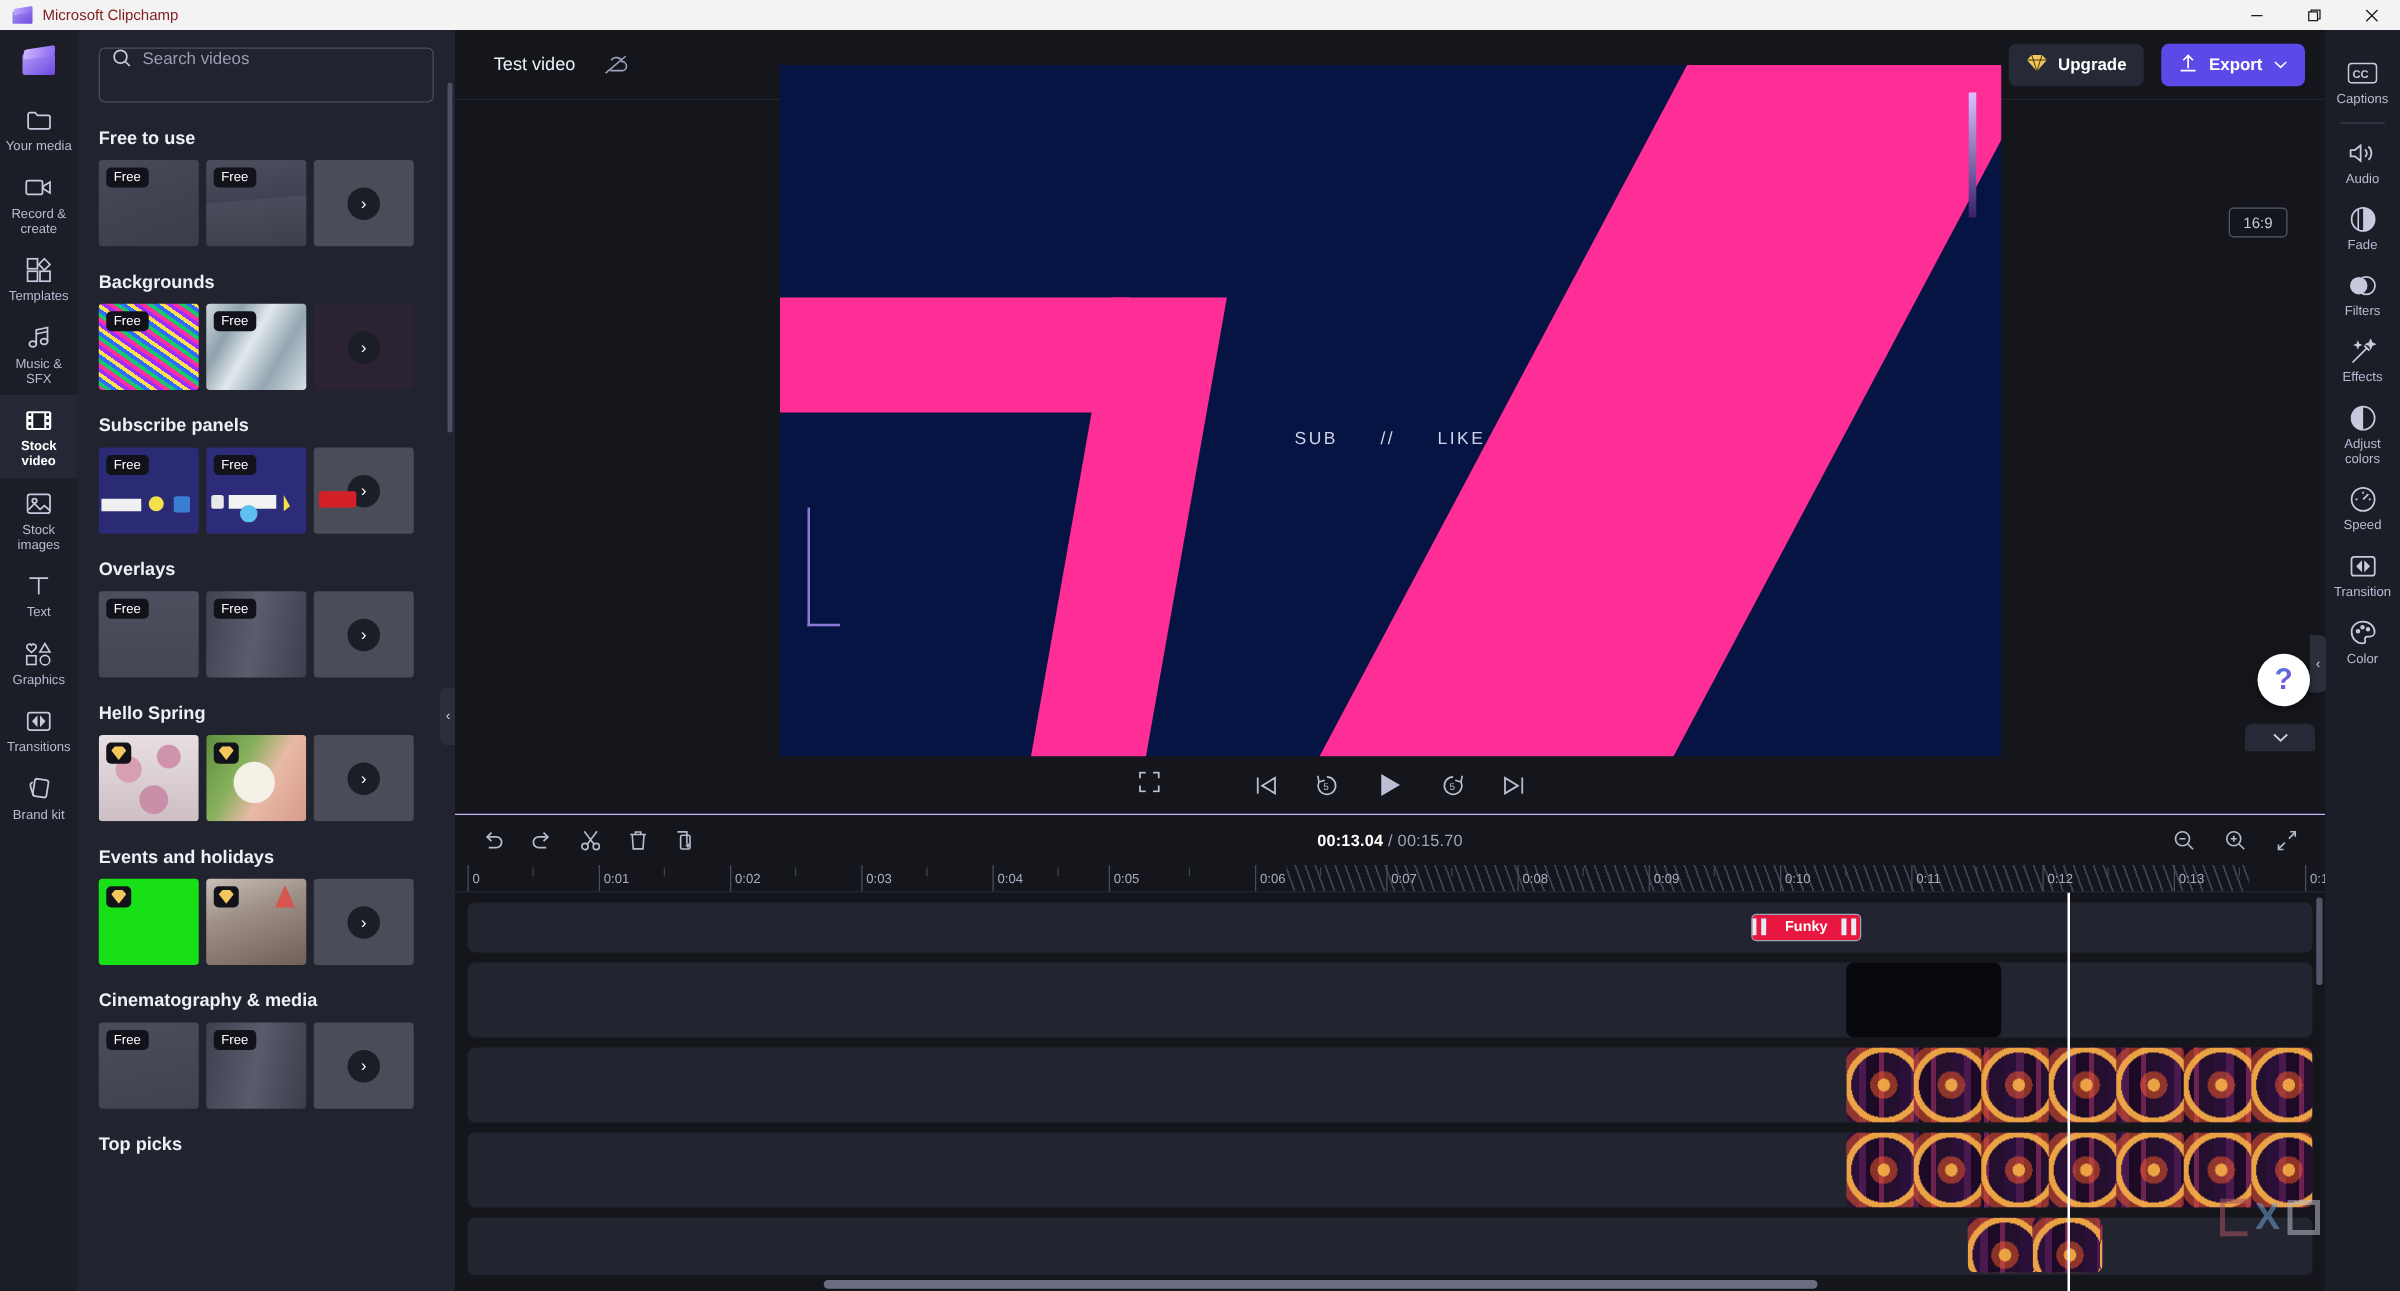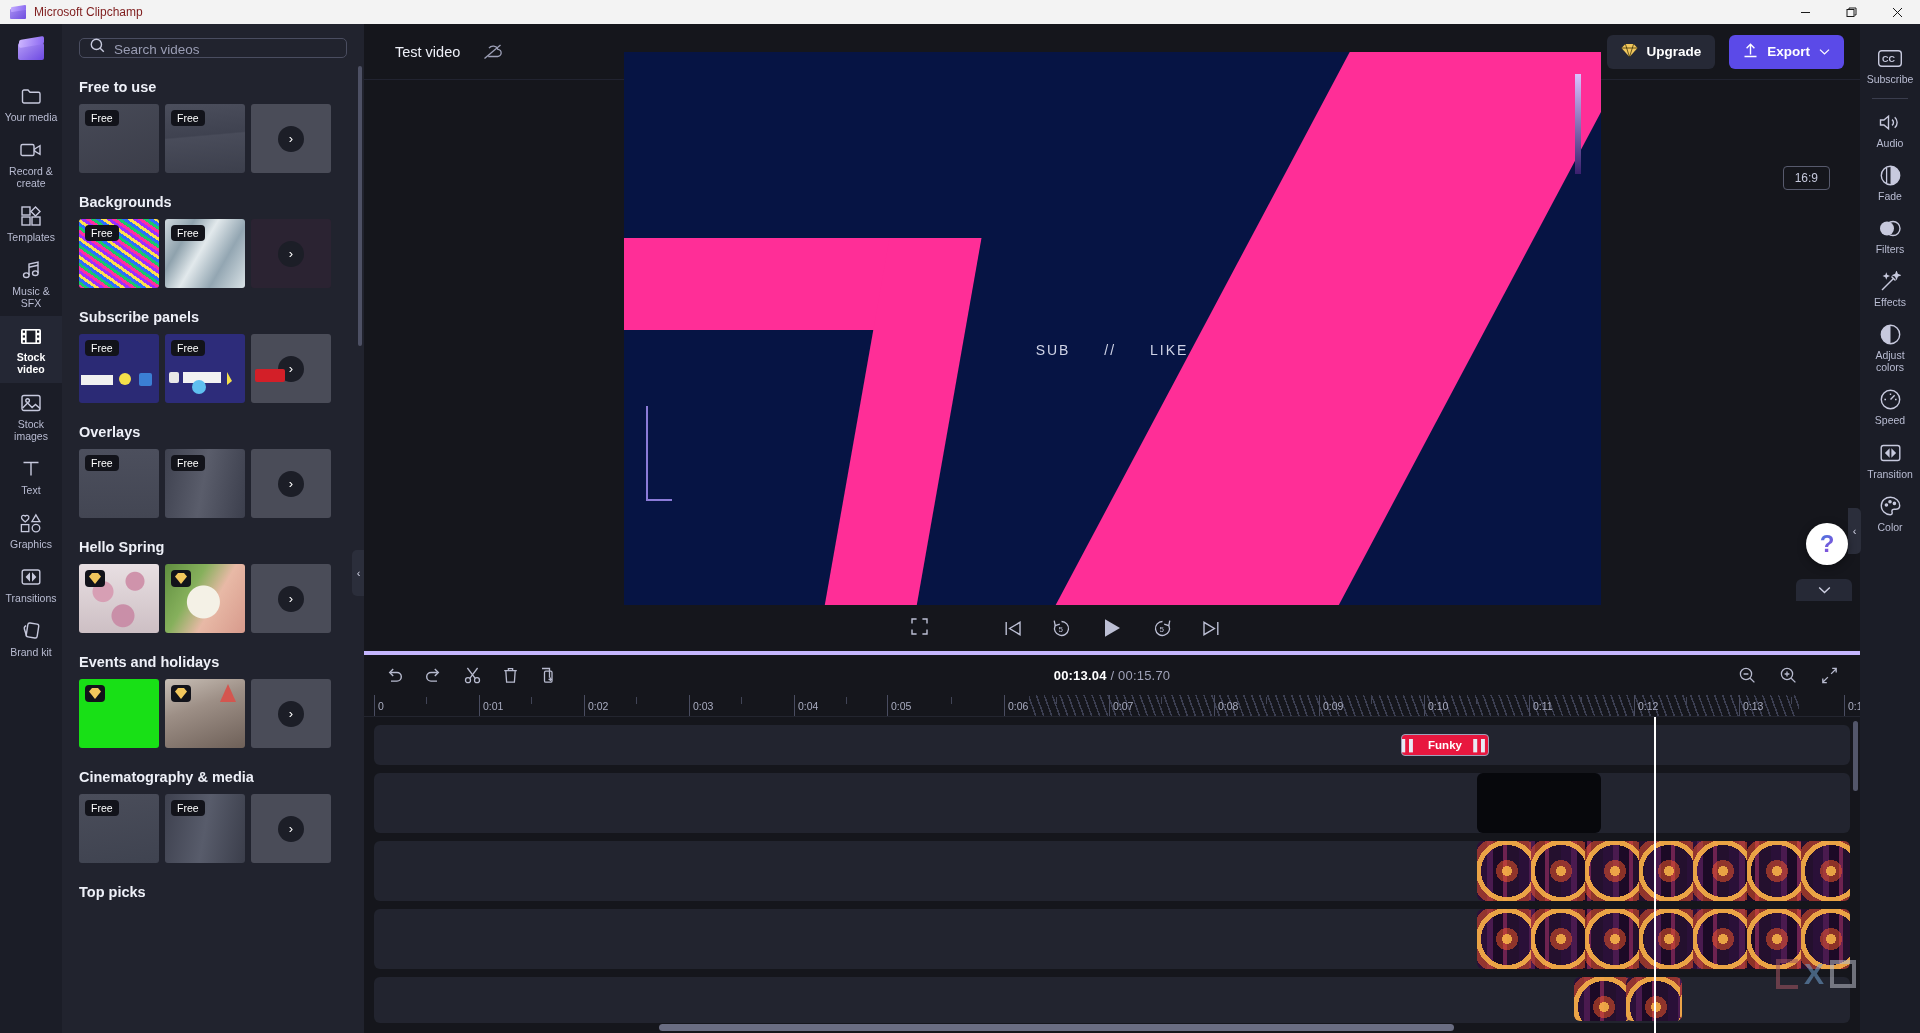--- a/index.html
+++ b/index.html
@@ -45,22 +45,22 @@
   .rail-item .ri-ico { width:22px; height:22px; color:#c7c9dd;
     display:flex; align-items:center; justify-content:center; }
   .rail-item.active .ri-ico { color:#fff; }
   .rail-item .ri-lbl { font-size:10.5px; color:#b9bcd2; text-align:center; line-height:1.15; }
   .rail-item.active .ri-lbl { color:#fff; font-weight:700; }
 
   
   .panel { width: 302px; flex:0 0 302px; background:#21232e; position:relative;
     overflow:hidden; }
   .panel-inner { padding: 14px 17px 0 17px; height:100%; }
-  .search-wrap { height:20px; border:1px solid #4a4d60; border-radius:5px;
-    display:flex; align-items:flex-end; padding: 0 10px; gap:9px; background:transparent; }
+  .search-wrap { height:44px; border:1px solid #4a4d60; border-radius:5px;
+    display:flex; align-items:flex-start; padding: 0 10px; gap:9px; background:transparent; }
   .search-wrap svg { color:#c8cade; flex:0 0 auto; }
   .search-wrap input { background:transparent; border:none; outline:none;
     color:#c9cbdf; font-size:13.5px; font-family:"Liberation Sans",sans-serif; width:100%; }
   .search-wrap input::placeholder { color:#9a9db4; }
 
   .sec-title { font-size:14.5px; font-weight:700; color:#eef0f8; margin: 21px 0 9px 0; }
   .tiles { display:flex; gap:6px; }
   .tile { width:80px; height:69px; border-radius:3px; position:relative;
     overflow:hidden; cursor:pointer; background:#3a3c49; }
   .badge { position:absolute; left:6px; top:6px; background:#12131a;
@@ -147,21 +147,21 @@
   .v-sub { position:absolute; width:100%; top:290px; text-align:center;
     font-size:14px; letter-spacing:2px; color:#cfd3e6; }
   .v-sub span { margin: 17px 14px; }
 
   .playbar { height:46px; display:flex; align-items:center; justify-content:center;
     gap:30px; color:#bcbfd4; position:relative; }
   .playbar .pb { cursor:pointer; display:flex; align-items:center; }
   .fullscr { position:absolute; right:292px; cursor:pointer; }
 
   
-  .timeline { height:388px; background:#15161c; border-top:4px solid #c4b5fd;
+  .timeline { height:388px; background:#15161c; border-top:1px solid #c4b5fd;
     display:flex; flex-direction:column; }
   .tl-tools { height:40px; display:flex; align-items:center; padding: 0 22px;
     gap:22px; color:#b7bace; position:relative; }
   .tl-tools .tool { cursor:pointer; display:flex; }
   .tl-time { position:absolute; left:50%; transform:translateX(-50%);
     font-size:13px; color:#9fa2b8; letter-spacing:.2px;}
   .tl-time b { color:#fff; font-weight:700; }
   .tl-zoom { position:absolute; right:22px; display:flex; gap:24px; color:#b7bace; }
   .tl-zoom span { cursor:pointer; display:flex; }
 
@@ -747,21 +747,21 @@
   </div>
 
   <div class="rrail">
     <div class="rr-item">
       <span class="rr-ico">
         <svg width="24" height="17" viewBox="0 0 24 17">
             <rect x=".7" y=".7" width="22.6" height="15.6" rx="3" fill="none" stroke="currentColor" stroke-width="1.4"></rect>
             <text x="4" y="12.1" font-size="9" font-weight="700" fill="currentColor" font-family="Liberation Sans, sans-serif">CC</text>
           </svg>
       </span>
-      <span class="rr-lbl">Subscribe</span>
+      <span class="rr-lbl">Captions</span>
     </div>
     <div class="rr-div"></div>
 
     <div class="rr-item">
       <span class="rr-ico">
         <svg width="22" height="19" viewBox="0 0 22 19" fill="none" stroke="currentColor" stroke-width="1.4">
             <path d="M1.5 7v5h3.4l4.6 3.8V3.2L4.9 7z"></path>
             <path d="M13 6.6a3.6 3.6 0 010 5.8M15.7 4.2a7 7 0 010 10.6"></path>
           </svg>
       </span>

